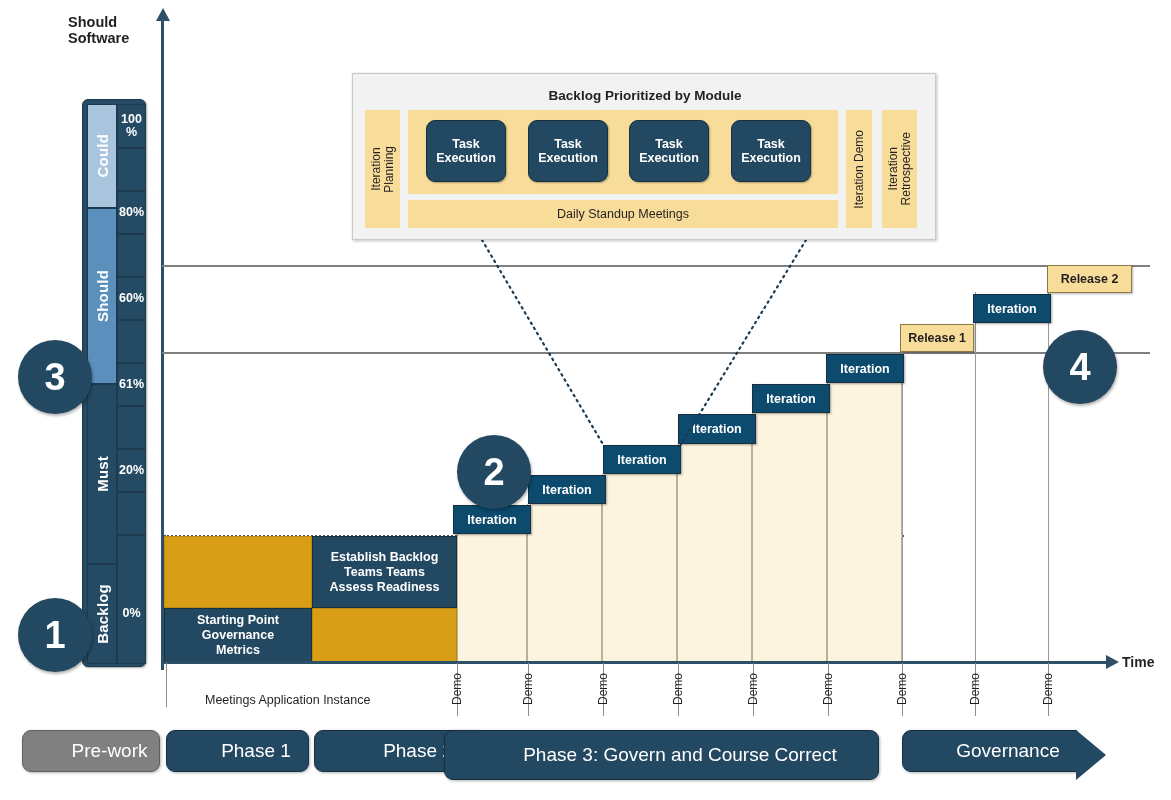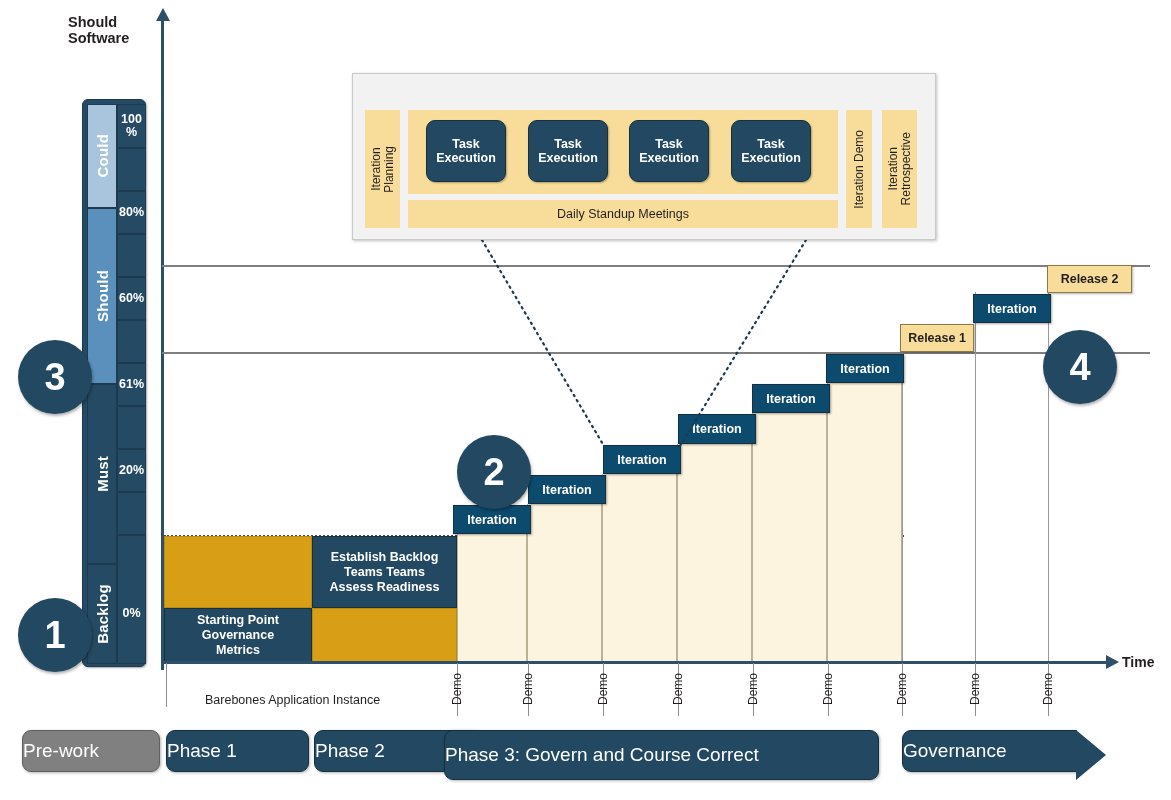--- a/index.html
+++ b/index.html
@@ -56,22 +56,22 @@
   .cream{background:#f8dd9a;border:1px solid #f8dd9a;}
   .cream-v{background:#f8dd9a;display:flex;align-items:center;justify-content:center;}
   .vlabel{writing-mode:vertical-rl;transform:rotate(180deg);font-size:12px;color:#231f20;text-align:center;line-height:13px;white-space:pre-line;font-weight:normal;}
   .taskbox{background:#234861;border-radius:9px;border:1px solid #16303f;
            box-shadow:1px 1px 2px rgba(0,0,0,.3);display:flex;align-items:center;justify-content:center;
            text-align:center;color:#fff;font-size:12.5px;font-weight:bold;line-height:14px;white-space:pre-line;}
   .standup{display:flex;align-items:center;justify-content:center;font-size:12.5px;color:#231f20;}
 
   
   .phase{background:#234861;border:1px solid #16303f;border-radius:9px;
-         display:flex;align-items:center;color:#ffffff;font-size:19px;
-         box-shadow:1px 1px 3px rgba(0,0,0,.3);}
+         display:flex;align-items:center;justify-content:center;color:#ffffff;font-size:19px;
+         box-shadow:1px 1px 3px rgba(0,0,0,.3);padding-left:37px;}
   .phase.grey{background:#808080;border-color:#5f5f5f;}
   .phase.arrow{border-radius:9px 0 0 9px;}
   .phase-tip{width:0;height:0;border-top:25px solid transparent;border-bottom:25px solid transparent;border-left:30px solid #234861;}
 </style>
 </head>
 <body>
 
 <div id="stage">
 
   <div class="abs axis-title" style="left:68px;top:14px;width:84px;">Should
@@ -190,20 +190,21 @@
     <span>1</span>
     </div>
   <div class="abs circle" style="left:457px;top:435px;width:74px;height:74px;">
     <span>2</span>
     </div>
   <div class="abs circle" style="left:1043px;top:330px;width:74px;height:74px;">
     <span>4</span>
     </div>
 
   <div class="abs detail" style="left:352px;top:73px;width:584px;height:167px;">
+    <div class="abs detail-title" style="left:0;top:14px;width:584px;">Backlog Prioritized by  Module</div>
 
     <div class="abs cream-v" style="left:12px;top:36px;width:35px;height:118px;">
       <span class="vlabel">Iteration
 Planning</span>
     </div>
 
     <div class="abs cream" style="left:55px;top:36px;width:430px;height:84px;"></div>
     <div class="abs taskbox" style="left:73px;top:46px;width:80px;height:62px;">
       <span>Task
 Execution</span></div>
@@ -230,21 +231,21 @@
 Retrospective</span>
     </div>
   </div>
 
   <div class="abs haxis" style="left:161px;top:661px;width:947px;"></div>
   <div class="abs arrow-right" style="left:1106px;top:655px;"></div>
   <div class="abs time-label" style="left:1122px;top:654px;">Time</div>
 
   <div class="abs demotick" style="left:166px;top:663px;height:44px;"></div>
 
-  <div class="abs barebones" style="left:205px;top:693px;">Barebones Application Instance</div>
+  <div class="abs barebones" style="left:205px;top:693px;">Meetings Application Instance</div>
 
   <div class="abs demotick" style="left:457px;top:663px;height:53px;"></div>
   <div class="abs demolabel" style="left:450px;top:673px;">Demo</div>
   <div class="abs demotick" style="left:528px;top:663px;height:53px;"></div>
   <div class="abs demolabel" style="left:521px;top:673px;">Demo</div>
   <div class="abs demotick" style="left:603px;top:663px;height:53px;"></div>
   <div class="abs demolabel" style="left:596px;top:673px;">Demo</div>
   <div class="abs demotick" style="left:678px;top:663px;height:53px;"></div>
   <div class="abs demolabel" style="left:671px;top:673px;">Demo</div>
   <div class="abs demotick" style="left:753px;top:663px;height:53px;"></div>

